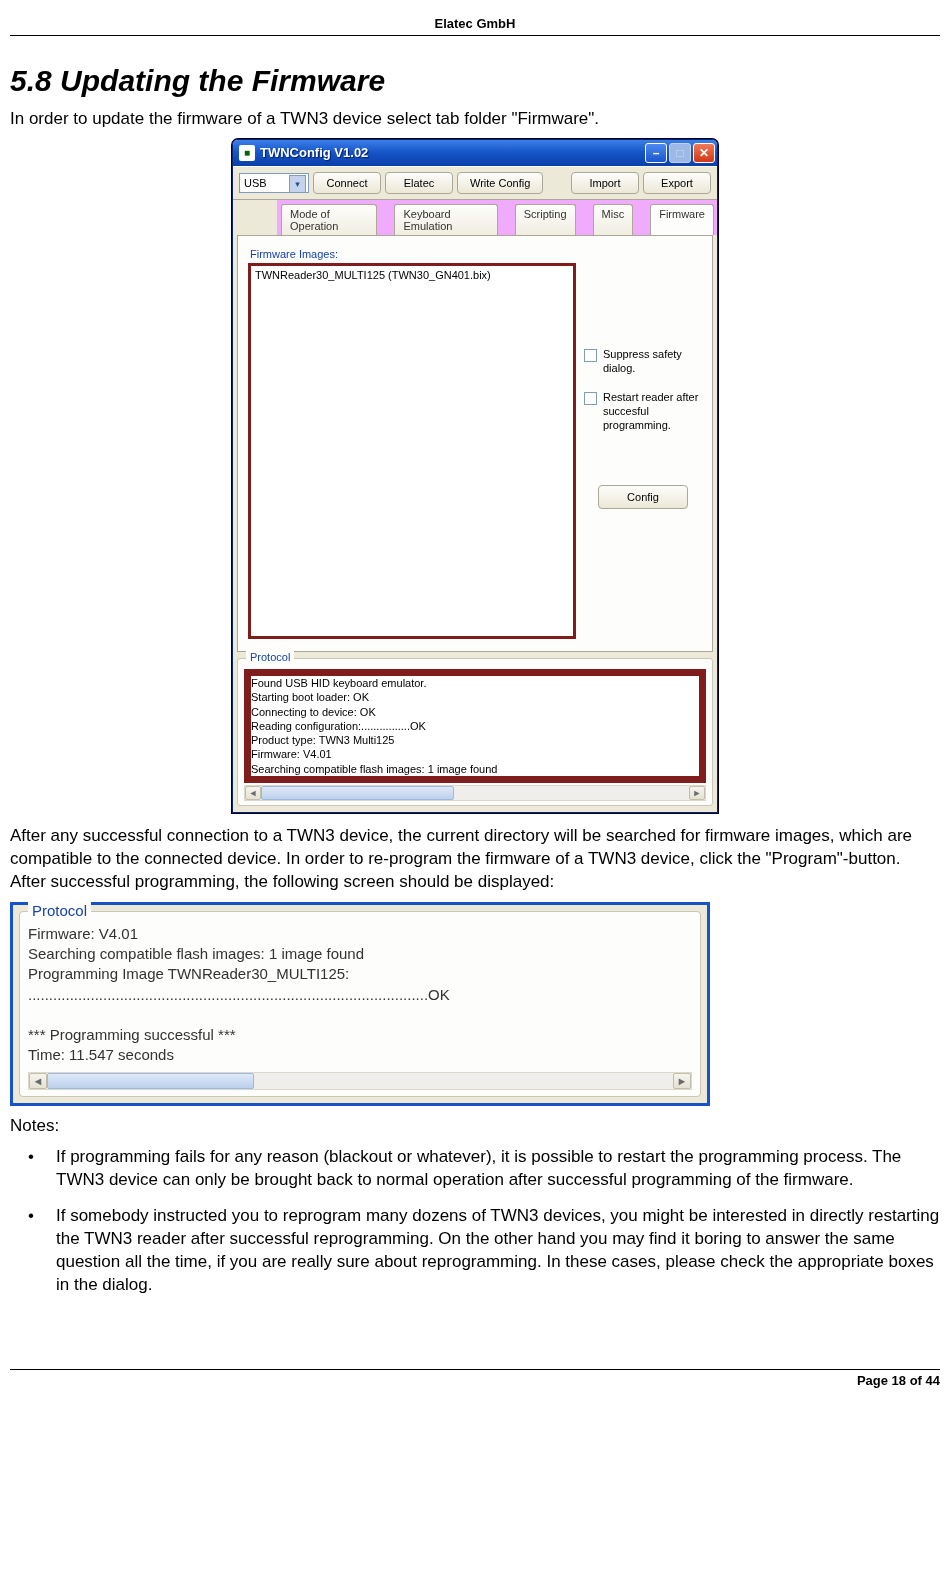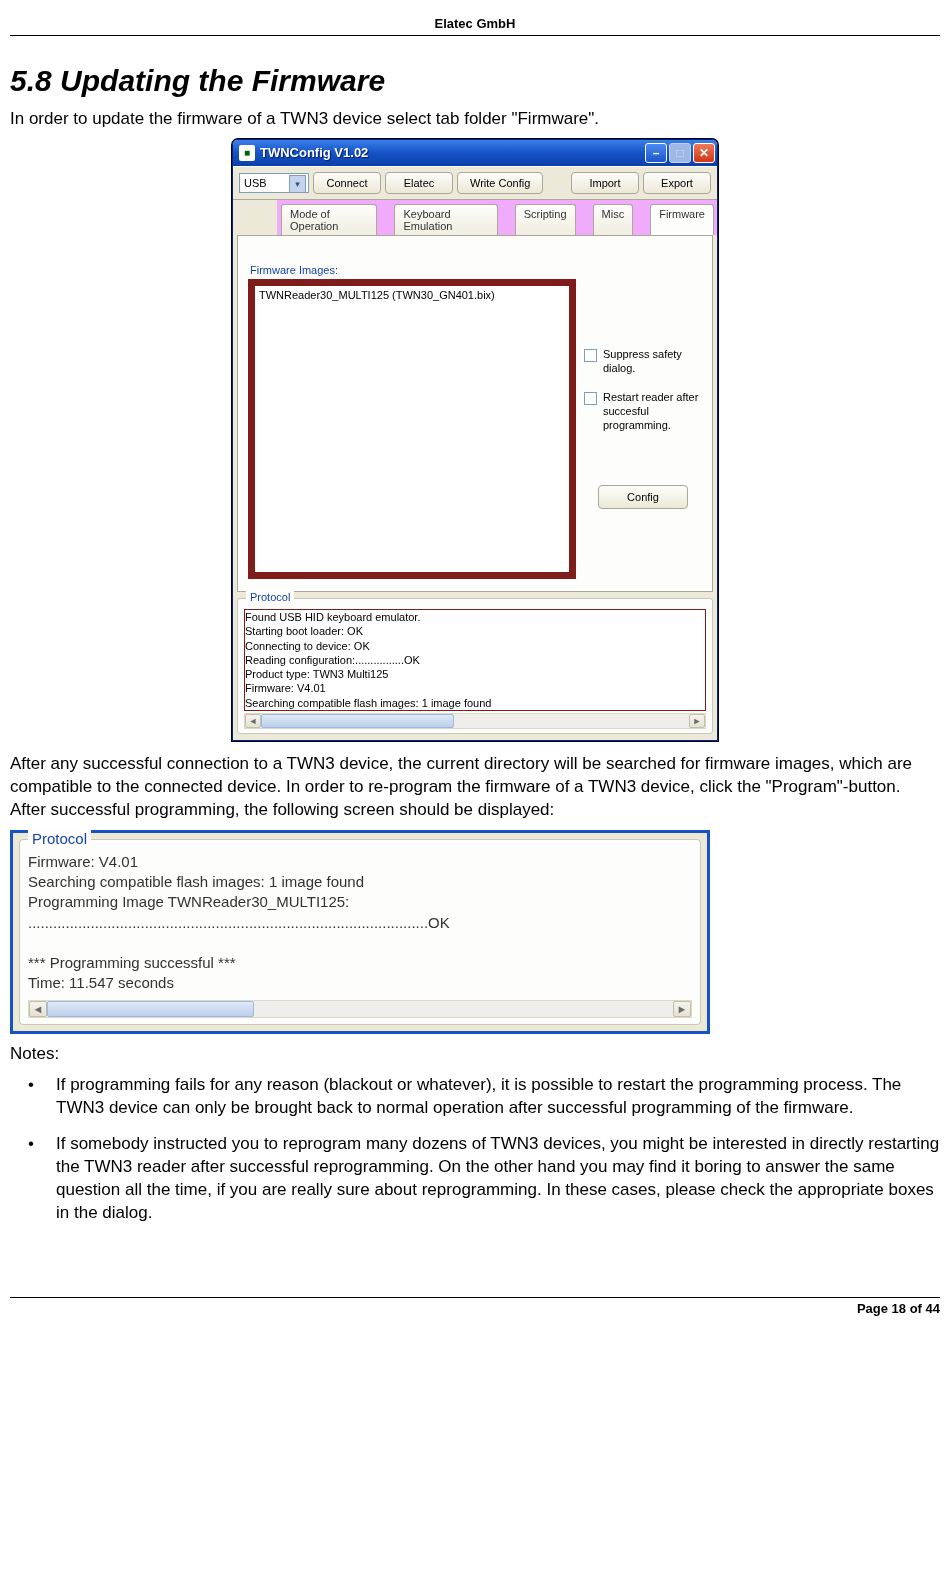--- a/index.html
+++ b/index.html
@@ -136,24 +136,24 @@
   .tabbody{
     background:#fdfdfb;
     border:1px solid #aca899;
     margin:0 4px 6px 4px;
     padding: 12px 10px 12px 10px;
     min-height:330px;
     display:flex;
     gap:8px;
   }
   .fwleft{ flex:1; }
-  .fwlabel{ color:#1643a6; font-size:11px; margin:16px 0 3px 2px; }
+  .fwlabel{ color:#1643a6; font-size:11px; margin:0 0 3px 2px; }
   .listbox{
-    background:#fff; border:7px solid #7f1d1d;
-    height:300px;
+    background:#fff; border:3px solid #7f1d1d;
+    height:376px;
     padding:3px 4px;
     font-size:11px;
     overflow:hidden;
   }
   .fwright{
     width:118px;
     display:flex; flex-direction:column;
     justify-content:flex-start;
     padding-top:100px;
   }
@@ -170,21 +170,21 @@
     position:relative;
     padding:10px 6px 4px 6px;
     background:#fdfdfb;
   }
   .grouplabel{
     position:absolute; top:-8px; left:8px;
     background:#fdfdfb; padding:0 4px;
     color:#1643a6; font-size:11px;
   }
   .proto{
-    background:#fff; border:1px solid #7f1d1d;
+    background:#fff; border:7px solid #7f1d1d;
     font-size:11px;
     line-height:1.3;
     white-space:pre;
     overflow:hidden;
   }
   .hscroll{
     margin-top:2px;
     height:16px;
     background:#efeeea;
     border:1px solid #dcd9c8;

